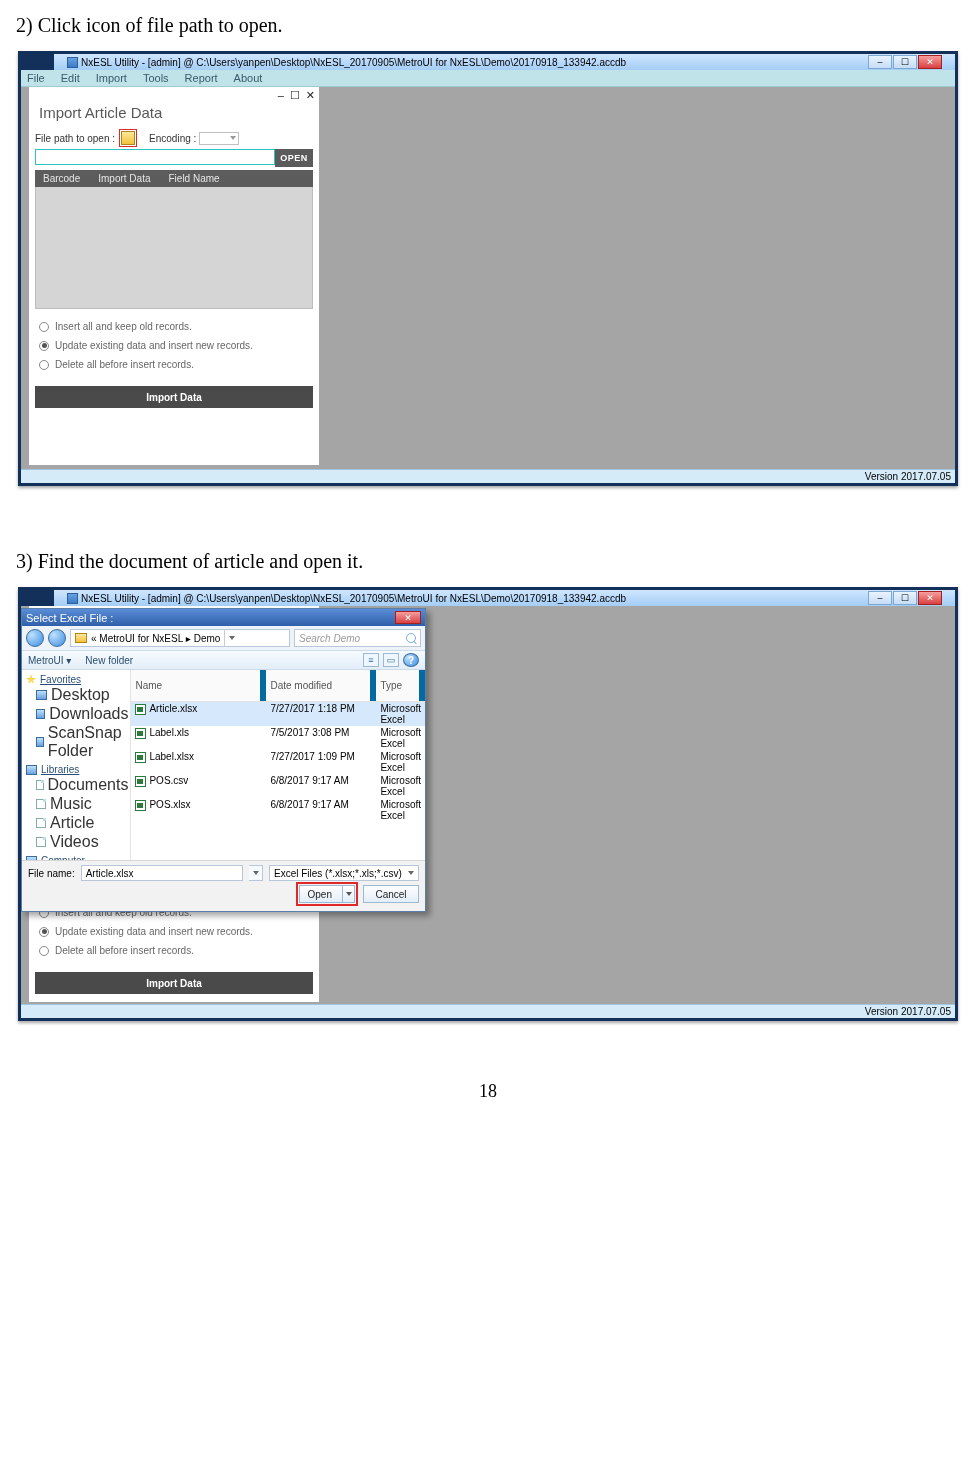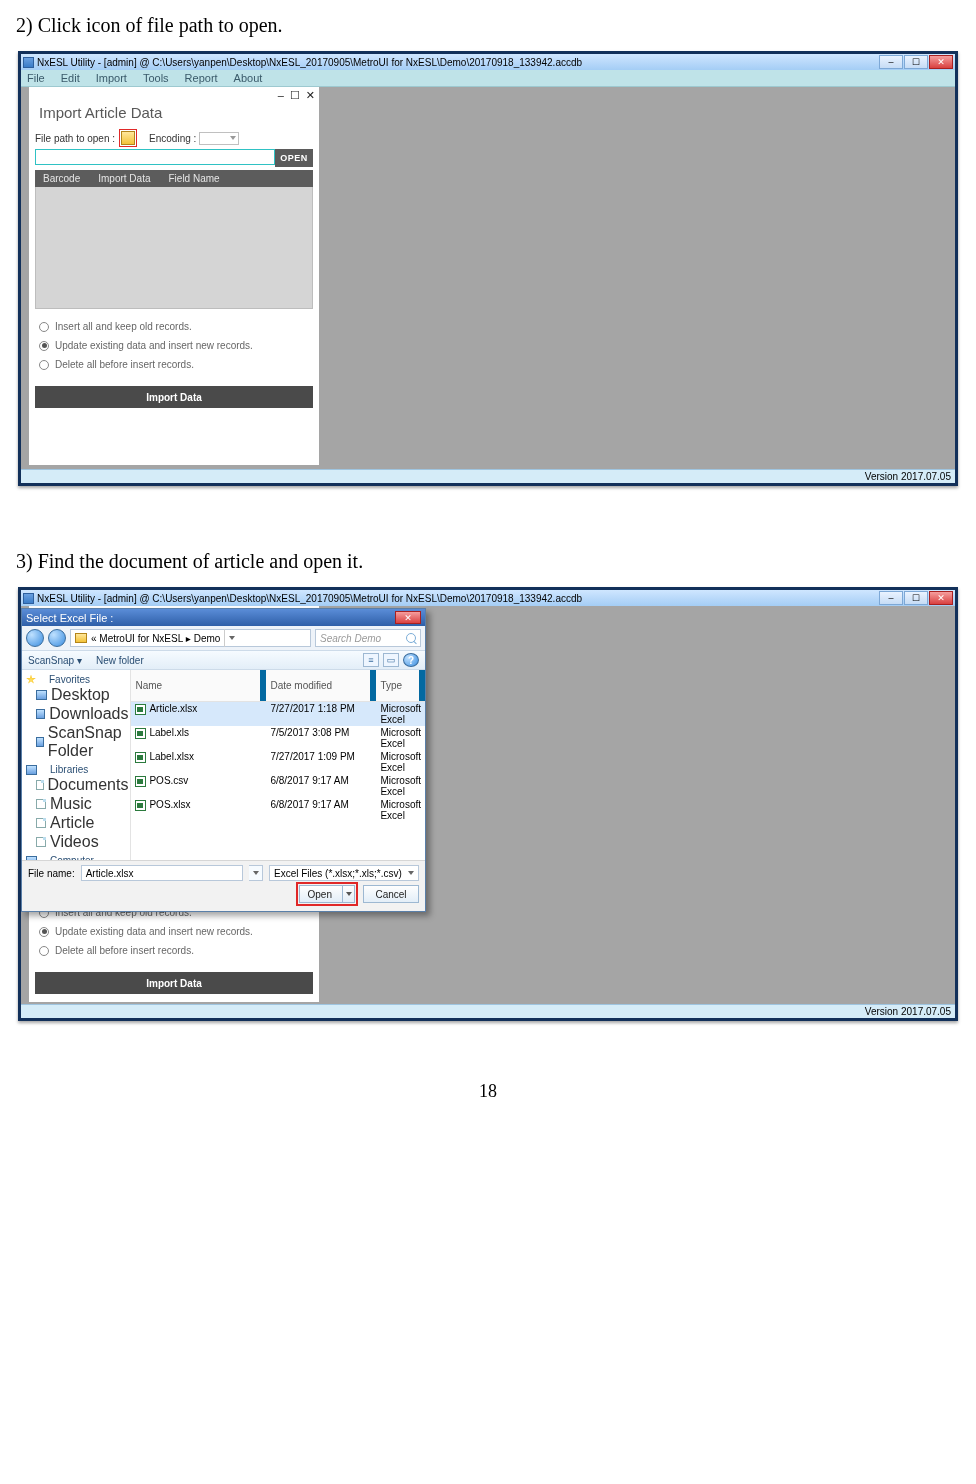--- a/index.html
+++ b/index.html
@@ -22,23 +22,24 @@
     margin: 0 auto 8px auto;
     font-family: "Segoe UI", Arial, sans-serif;
     font-size: 10px;
     color: #000;
   }
   .titlebar {
     height: 16px;
     background: linear-gradient(#cfe6ff,#a4cdf5);
     display: flex;
     align-items: center;
-    padding: 0 2px;
+    padding: 0 13px;
     color: #000;
     font-size: 10px;
+    margin-left: 33px;
   }
   .titlebar .tb-title { flex: 1; white-space: nowrap; overflow: hidden; }
   .tb-icon {
     width: 11px; height: 11px;
     background: linear-gradient(#6aa0e0,#3a7cc8);
     border: 1px solid #2d5f9e;
     margin-right: 3px;
   }
   .winbtns { display: flex; gap: 1px; }
   .winbtn {
@@ -191,38 +192,38 @@
     border:1px solid #3a6d9e;
   }
   .addrbar {
     flex:1; height:18px; background:#fff; border:1px solid #b8c8da;
     display:flex; align-items:center; padding:0 4px; gap:4px; font-size:10px;
   }
   .addrbar .crumb { display:flex; align-items:center; gap:3px; }
   .mini-folder { width:12px; height:10px; background:linear-gradient(#ffe79a,#f3c33a); border:1px solid #b3851a; }
   .addr-drop { width:14px; height:18px; border-left:1px solid #ccc; display:flex; align-items:center; justify-content:center; }
   .addr-drop::after { content:""; border-left:3px solid transparent; border-right:3px solid transparent; border-top:4px solid #666; }
-  .searchbar { width:106px; height:18px; background:#fff; border:1px solid #b8c8da; display:flex; align-items:center; padding:0 4px; color:#9a9a9a; font-style:italic; gap:3px; }
+  .searchbar { width:127px; height:18px; background:#fff; border:1px solid #b8c8da; display:flex; align-items:center; padding:0 4px; color:#9a9a9a; font-style:italic; gap:3px; }
   .mag { width:10px; height:10px; border:1px solid #7daed8; border-radius:50%; position:relative; }
   .mag::after { content:""; position:absolute; width:4px; height:1px; background:#7daed8; transform:rotate(45deg); bottom:-1px; right:-2px; }
 
   .toolbar2 {
     background: linear-gradient(#f6fbff,#e3eef8);
     border-top:1px solid #cddbe9; border-bottom:1px solid #cddbe9;
     padding:2px 6px; display:flex; align-items:center; gap:14px;
     font-size:10px; color:#2a4e73;
   }
   .toolbar2 .right { margin-left:auto; display:flex; gap:4px; align-items:center; }
   .sq { width:16px; height:14px; border:1px solid #9db8d2; background:#eef6ff; display:flex; align-items:center; justify-content:center; font-size:9px; color:#3a6d9e; }
   .help { width:16px; height:14px; border-radius:50%; background:radial-gradient(circle at 30% 30%,#bfe1ff,#3a8de0); border:1px solid #3a6d9e; color:#fff; display:flex; align-items:center; justify-content:center; font-size:10px; font-weight:bold; }
 
   .dlg-body { display:flex; height:190px; background:#fff; }
   .navpane { width:110px; border-right:1px solid #e3e3e3; padding:2px 2px; overflow:hidden; }
   .np-group { font-size:10px; margin-bottom:3px; }
-  .np-head { display:flex; align-items:center; gap:13px; color:#2a4e73; margin:2px 0 1px 2px; }
+  .np-head { display:flex; align-items:center; gap:4px; color:#2a4e73; margin:2px 0 1px 2px;text-decoration:underline; }
   .np-item { display:flex; align-items:center; gap:4px; padding:0 0 1px 12px; color:#333; font-size:16px; }
   .star { width:10px; height:10px; background:radial-gradient(circle,#ffe066,#f5b400); clip-path: polygon(50% 0,61% 35%,98% 35%,68% 57%,79% 91%,50% 70%,21% 91%,32% 57%,2% 35%,39% 35%); }
   .libicon { width:11px; height:10px; background:linear-gradient(#bfe1ff,#6aa0e0); border:1px solid #3a6d9e; }
   .fileicon { width:10px; height:10px; background:#fff; border:1px solid #8aa; position:relative; }
   .fileicon::after{ content:""; position:absolute; right:-1px; top:-1px; width:3px; height:3px; background:#bde; }
   .listpane { flex:1; display:flex; flex-direction:column; }
   .listhead { display:flex; background:#fafafa; border-bottom:1px solid #e3e3e3; font-size:10px; color:#555; }
   .listhead div { padding:10px 4px; border-right:6px solid #0369a1; }
   .col-name{ width:135px; } .col-date{ width:110px; } .col-type{ flex:1; }
   .listrow { display:flex; font-size:10px; }
@@ -392,21 +393,21 @@
             </span>
           <span class="addr-drop"></span>
         </div>
         <div class="searchbar">
           <span>Search Demo</span>
           <span style="flex:1"></span>
           <span class="mag"></span>
         </div>
       </div>
       <div class="toolbar2">
-        <span>ScanSnap ▾</span>
+        <span>MetroUI ▾</span>
         <span>New folder</span>
         <span class="right">
           <span class="sq">≡</span>
           <span class="sq">▭</span>
           <span class="help">?</span>
         </span>
       </div>
       <div class="dlg-body">
         <div class="navpane">
           <div class="np-group">

